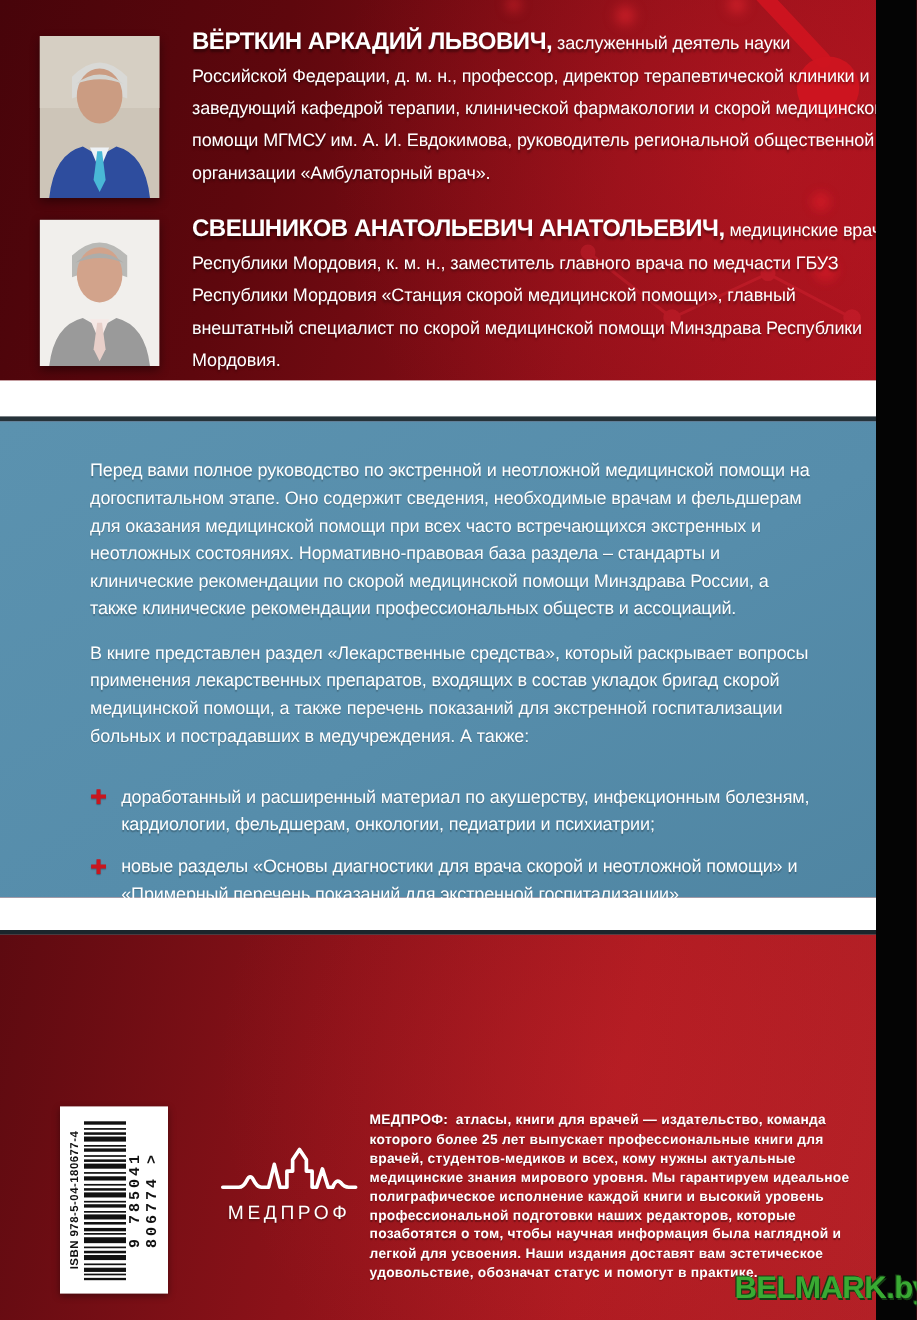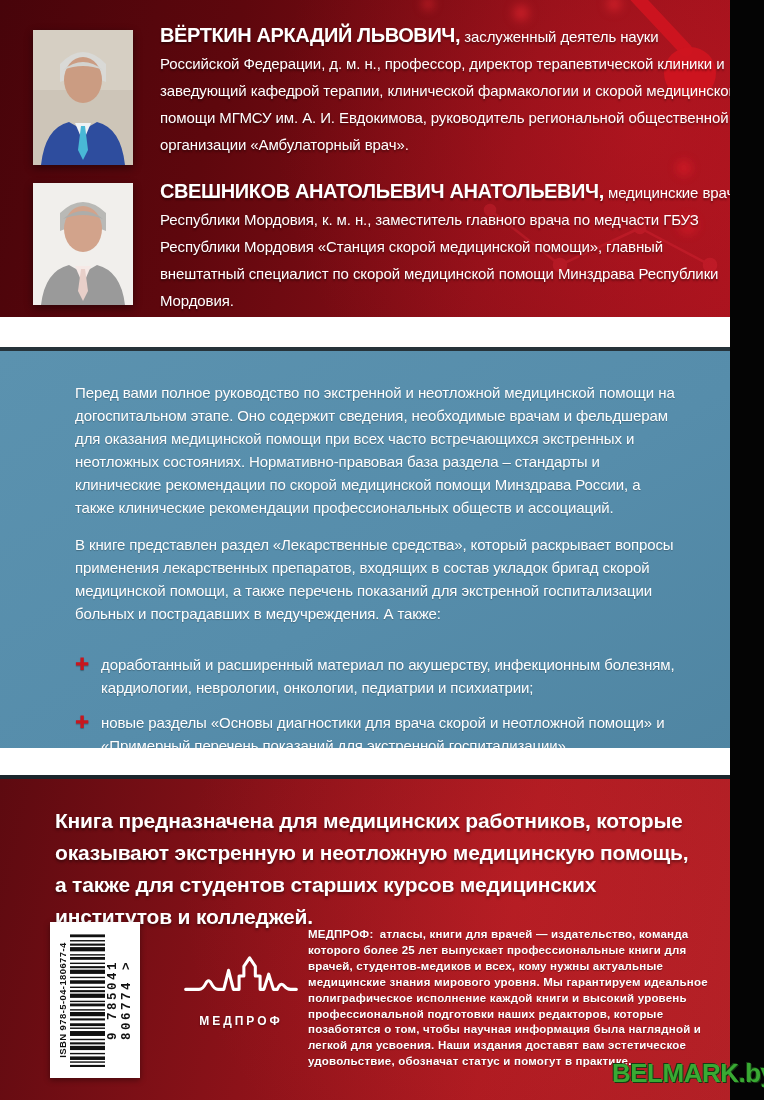--- a/index.html
+++ b/index.html
@@ -61,21 +61,21 @@
   .rot{position:absolute;left:50%;top:50%;width:146px;height:78px;
     margin:-39px 0 0 -73px;transform:rotate(-90deg);
     display:flex;flex-direction:column;color:#111;}
   .isbn{font-size:9.5px;font-weight:bold;text-align:center;letter-spacing:.4px;padding-top:1px;}
   .bars{flex:1;margin:2px 6px 1px 6px;}
   .digits{font-size:12.5px;font-weight:bold;text-align:center;letter-spacing:2.5px;
     font-family:"Liberation Mono",monospace;}
   
   .logo{position:absolute;left:183px;top:176px;width:116px;text-align:center;}
   .logo svg{display:block;margin:0 auto;}
-  .logo-text{margin-top:17px;font-size:12px;font-weight:bold;letter-spacing:3px;
+  .logo-text{margin-top:6px;font-size:16px;font-weight:normal;letter-spacing:3px;
     text-shadow:0 1px 2px rgba(0,0,0,.4);}
   
   .about{position:absolute;left:308px;top:148px;width:420px;margin:0;
     font-size:11.5px;line-height:15.9px;font-weight:700;letter-spacing:.2px;
     text-shadow:0 1px 1px rgba(0,0,0,.35);}
   .about b{margin-right:3px;}
   
   .black-strip{position:absolute;left:730px;top:0;width:34px;height:1100px;
     background:#040404;z-index:5;}
   .watermark{position:absolute;left:612px;top:1058px;z-index:10;
@@ -150,32 +150,31 @@
     </p>
   </section>
 
   <div class="bar bar1"></div>
 
   <section class="blue">
     <p class="para">Перед вами полное руководство по экстренной и неотложной медицинской помощи на догоспитальном этапе. Оно содержит сведения, необходимые врачам и фельдшерам для оказания медицинской помощи при всех часто встречающихся экстренных и неотложных состояниях. Нормативно-правовая база раздела – стандарты и клинические рекомендации по скорой медицинской помощи Минздрава России, а также клинические рекомендации профессиональных обществ и ассоциаций.</p>
     <p class="para para2">В книге представлен раздел «Лекарственные средства», который раскрывает вопросы применения лекарственных препаратов, входящих в состав укладок бригад скорой медицинской помощи, а также перечень показаний для экстренной госпитализации больных и пострадавших в медучреждения. А также:</p>
     <div class="bullet">
       <span class="cross">✚</span>
-      <p>доработанный и расширенный материал по акушерству, инфекционным болезням, кардиологии, неврологии, онкологии, педиатрии и психиатрии;</p>
+      <p>доработанный и расширенный материал по акушерству, инфекционным болезням, кардиологии, фельдшерам, онкологии, педиатрии и психиатрии;</p>
     </div>
     <div class="bullet">
       <span class="cross">✚</span>
       <p>новые разделы «Основы диагностики для врача скорой и неотложной помощи» и «Примерный перечень показаний для экстренной госпитализации».</p>
     </div>
   </section>
 
   <div class="bar bar2"></div>
 
   <section class="bottom">
-    <p class="audience">Книга предназначена для медицинских работников, которые оказывают экстренную и неотложную медицинскую помощь, а также для студентов старших курсов медицинских институтов и колледжей.</p>
 
     <div class="barcode-box">
       <div class="rot">
         <div class="isbn">ISBN 978-5-04-180677-4</div>
         <svg class="bars" viewBox="0 0 95 40" preserveAspectRatio="none">
           <g fill="#111">
             <rect x="0" width="1.5" height="40"></rect>
               <rect x="3" width="1" height="40"></rect>
             <rect x="5" width="2.5" height="40"></rect>
               <rect x="9" width="1" height="40"></rect>

